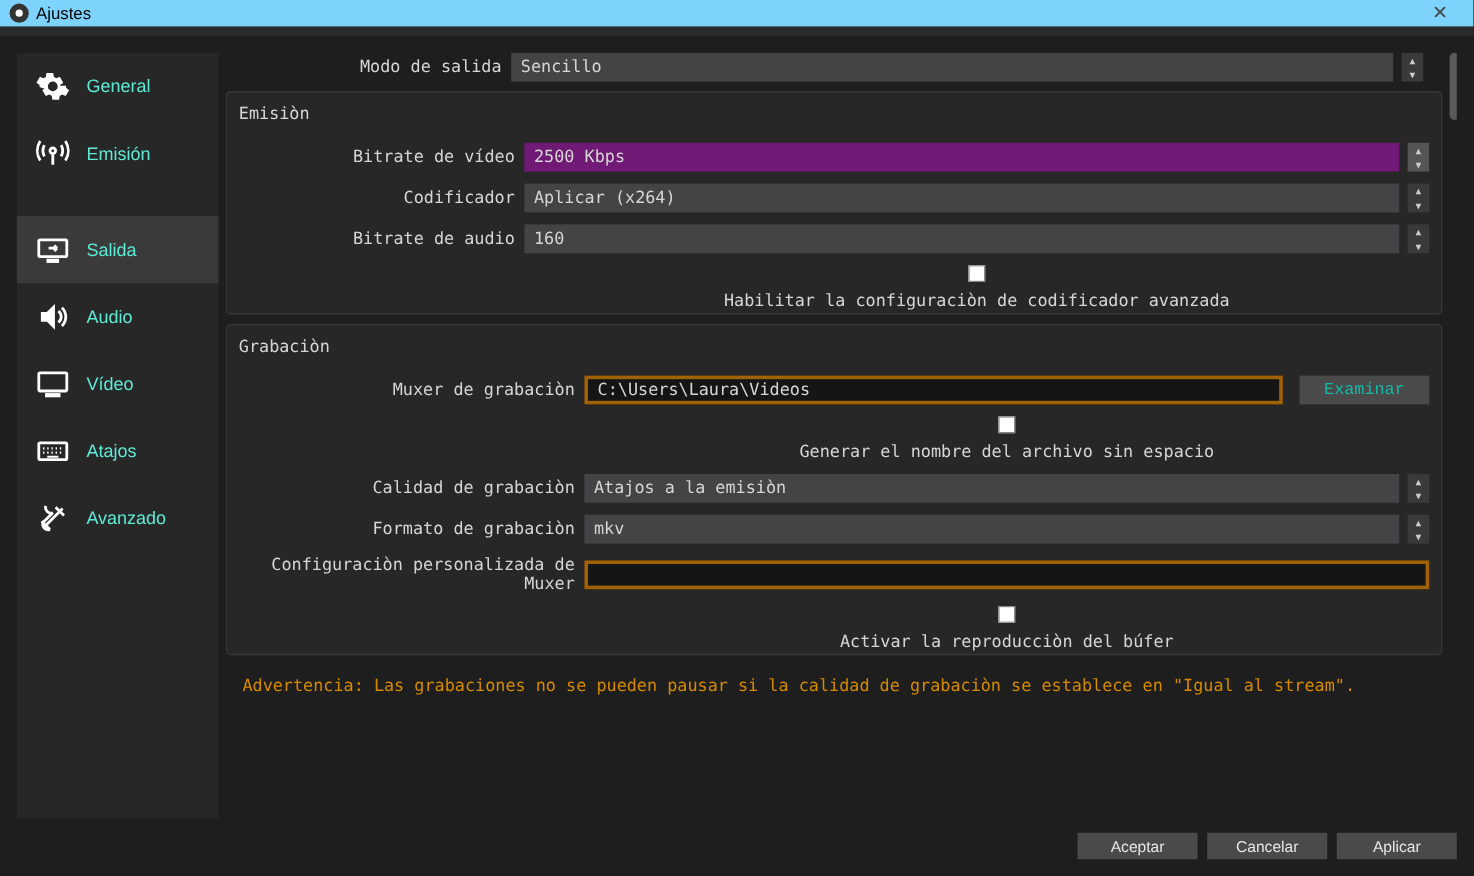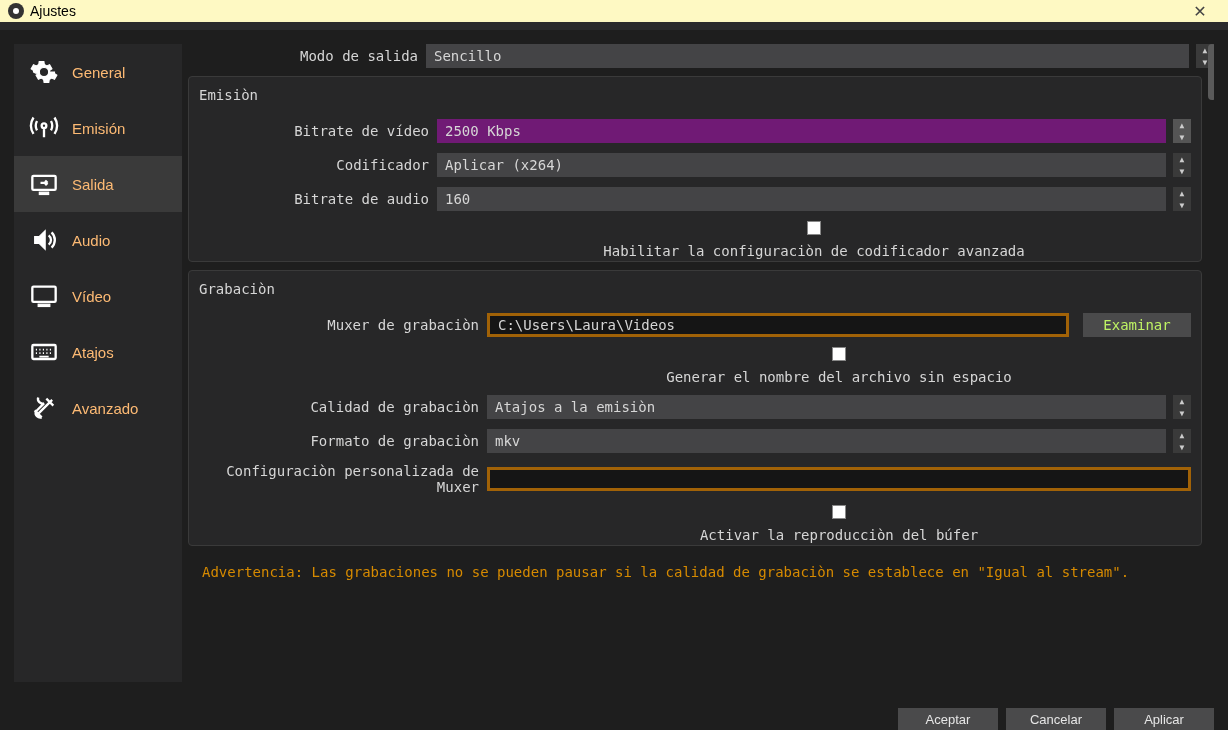--- a/index.html
+++ b/index.html
@@ -7,21 +7,21 @@
     background: #2b2b2d;
     color: #d6d6d6;
     font-family: "SimSun", "NSimSun", monospace;
     font-size: 14px;
     width: 1228px;
     height: 730px;
     overflow: hidden;
   }
   .titlebar {
     height: 22px;
-    background: #fef9c3;
+    background: #7dd3fc;
     color: #000;
     display: flex;
     align-items: center;
     padding: 0 8px;
     font-family: "Segoe UI", Arial, sans-serif;
     justify-content: space-between;
   }
   .titlebar-left { display: flex; align-items: center; gap: 6px; }
   .title-icon {
     width: 16px; height: 16px;
@@ -59,27 +59,28 @@
     width: 168px;
     background: #272728;
     display: flex;
     flex-direction: column;
   }
   .side-item {
     display: flex;
     align-items: center;
     gap: 12px;
     padding: 14px 10px 14px 14px;
-    color: #fdba74;
+    color: #5eead4;
     cursor: pointer;
     font-family: "Segoe UI", Arial, sans-serif;
     font-size: 15px;
   }
   .side-item.selected {
     background: #3a3a3a;
+    margin-top: 24px;
   }
   .side-icon {
     width: 32px; height: 28px;
     fill: #fff;
     stroke: #fff;
     flex: 0 0 auto;
   }
   .panel {
     flex: 1;
     display: flex;
@@ -169,47 +170,48 @@
     flex-direction: column;
   }
   .warn {
     color: #d68a00;
     margin-top: 10px;
     padding-left: 14px;
   }
   .btns {
     position: absolute;
     right: 14px;
-    bottom: 0;
+    bottom: 14px;
     display: flex;
     gap: 8px;
     padding-left: 32px;
   }
   .btn {
     background: #4a4a4b;
     color: #e6e6e6;
     height: 22px;
     width: 100px;
     display: flex;
     align-items: center;
     justify-content: center;
     cursor: pointer;
     font-family: "Segoe UI", Arial, sans-serif;
     font-size: 13px;
   }
   .browse-btn {
     background: #4a4a4b;
-    color: #bef264;
+    color: #14b8a6;
     height: 24px;
     width: 108px;
     display: flex;
     align-items: center;
     justify-content: center;
     cursor: pointer;
     margin-left: 6px;
+    font-family: Liberation Mono, monospace;
   }
 </style>
 </head>
 <body>
 
 <div class="titlebar">
   <div class="titlebar-left">
     <div class="title-icon"></div>
     <span>Ajustes</span>
   </div>
@@ -265,21 +267,21 @@
         <svg class="side-icon" viewBox="0 0 24 24">
             <path fill="none" stroke="#fff" stroke-width="2" d="M5 19L19 5M14 4l6 6M4 14l6 6M7 3a4 4 0 005 5L5 15a4 4 0 005 5"></path>
           </svg>
         <span>Avanzado</span>
       </div>
     </div>
 
     <div class="panel">
       <div class="scrollbar"></div>
 
-      <div class="row" style="margin-right:0;">
+      <div class="row" style="margin-right:28px;">
         <div class="lbl">Modo de salida</div>
         <div class="sel">
             <span>Sencillo</span>
           </div>
         <div class="spin">
             <span>▲</span>
             <span>▼</span>
           </div>
       </div>
 

